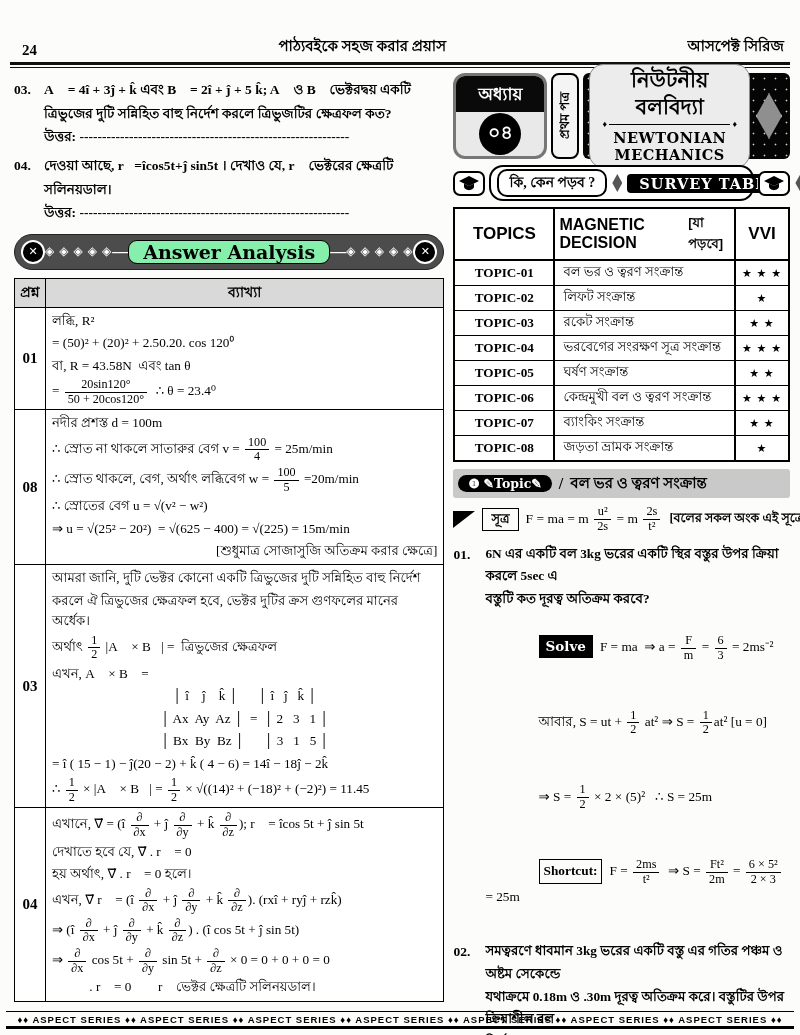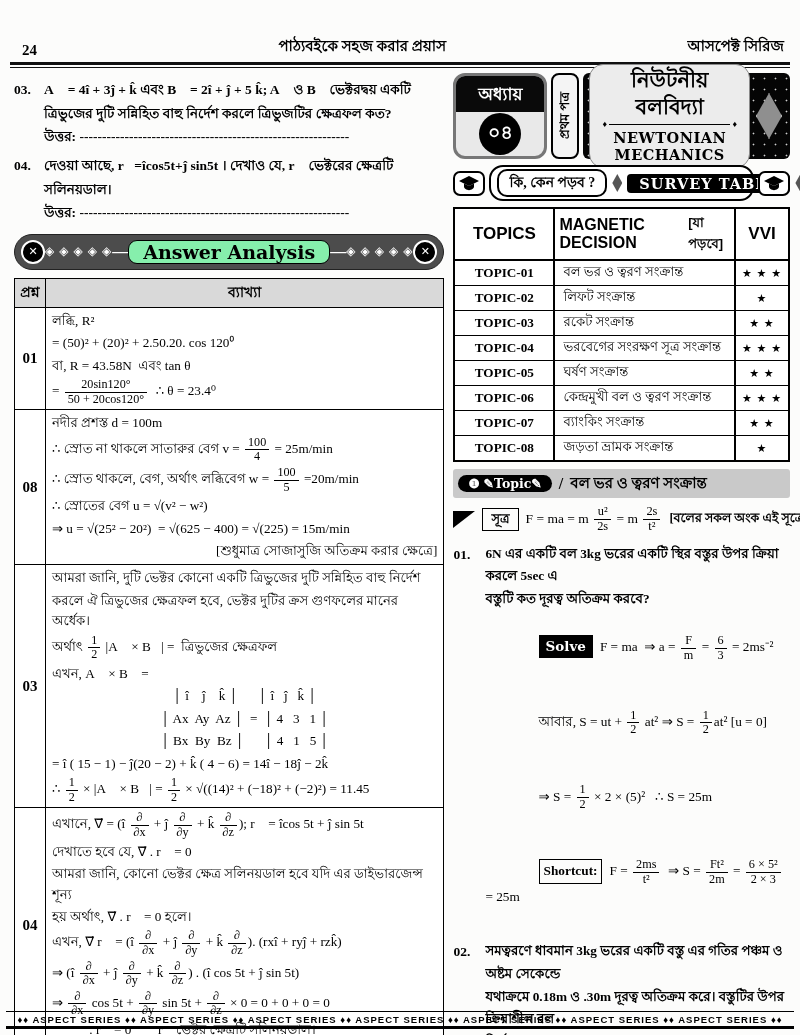--- a/index.html
+++ b/index.html
@@ -204,33 +204,32 @@
           </div>
           <div class="arow">
             <div class="cell-no">03</div>
             <div class="cell-exp">
 
             <div class="mline">আমরা জানি, দুটি ভেক্টর কোনো একটি ত্রিভুজের দুটি সন্নিহিত বাহু নির্দেশ</div>
               <div class="mline">করলে ঐ ত্রিভুজের ক্ষেত্রফল হবে, ভেক্টর দুটির ক্রস গুণফলের মানের অর্ধেক।</div>
               <div class="mline">অর্থাৎ <span class="frac"><span class="fn">1</span><span class="fd">2</span></span> |A⃗ × B⃗| =  ত্রিভুজের ক্ষেত্রফল</div>
               <div class="mline">এখন, A⃗ × B⃗ =</div>
               <div class="mline" data-align="center">│ î    ĵ    k̂ │      │ î   ĵ   k̂ │</div>
-              <div class="mline" data-align="center">│ Ax  Ay  Az │  =  │ 4   3   1 │</div>
-              <div class="mline" data-align="center">│ Bx  By  Bz │      │ 4   1   5 │</div>
+              <div class="mline" data-align="center">│ Ax  Ay  Az │  =  │ 2   3   1 │</div>
+              <div class="mline" data-align="center">│ Bx  By  Bz │      │ 3   1   5 │</div>
               <div class="mline">= î ( 15 − 1) − ĵ(20 − 2) + k̂ ( 4 − 6) = 14î − 18ĵ − 2k̂</div>
               <div class="mline">∴ <span class="frac"><span class="fn">1</span><span class="fd">2</span></span> × |A⃗ × B⃗| = <span class="frac"><span class="fn">1</span><span class="fd">2</span></span> × √((14)² + (−18)² + (−2)²) = 11.45</div>
             </div>
           </div>
           <div class="arow">
             <div class="cell-no">04</div>
             <div class="cell-exp">
 
             <div class="mline">এখানে, ∇⃗ = (î <span class="frac"><span class="fn">∂</span><span class="fd">∂x</span></span> + ĵ <span class="frac"><span class="fn">∂</span><span class="fd">∂y</span></span> + k̂ <span class="frac"><span class="fn">∂</span><span class="fd">∂z</span></span>); r⃗ = îcos 5t + ĵ sin 5t</div>
               <div class="mline">দেখাতে হবে যে, ∇⃗ . r⃗ = 0</div>
-              <div class="mline">আমরা জানি, কোনো ভেক্টর ক্ষেত্র সলিনয়ডাল হবে যদি এর ডাইভারজেন্স শূন্য</div>
               <div class="mline">হয় অর্থাৎ, ∇⃗ . r⃗ = 0 হলে।</div>
               <div class="mline">এখন, ∇⃗ r⃗ = (î <span class="frac"><span class="fn">∂</span><span class="fd">∂x</span></span> + ĵ <span class="frac"><span class="fn">∂</span><span class="fd">∂y</span></span> + k̂ <span class="frac"><span class="fn">∂</span><span class="fd">∂z</span></span>). (rxî + ryĵ + rzk̂)</div>
               <div class="mline">⇒ (î <span class="frac"><span class="fn">∂</span><span class="fd">∂x</span></span> + ĵ <span class="frac"><span class="fn">∂</span><span class="fd">∂y</span></span> + k̂ <span class="frac"><span class="fn">∂</span><span class="fd">∂z</span></span>) . (î cos 5t + ĵ sin 5t)</div>
               <div class="mline">⇒ <span class="frac"><span class="fn">∂</span><span class="fd">∂x</span></span> cos 5t + <span class="frac"><span class="fn">∂</span><span class="fd">∂y</span></span> sin 5t + <span class="frac"><span class="fn">∂</span><span class="fd">∂z</span></span> × 0 = 0 + 0 + 0 = 0</div>
               <div class="mline">∵ ∇⃗ . r⃗ = 0    ∴ r⃗ ভেক্টর ক্ষেত্রটি সলিনয়ডাল।</div>
             </div>
           </div>
         </div>
     </div>
   </div>

